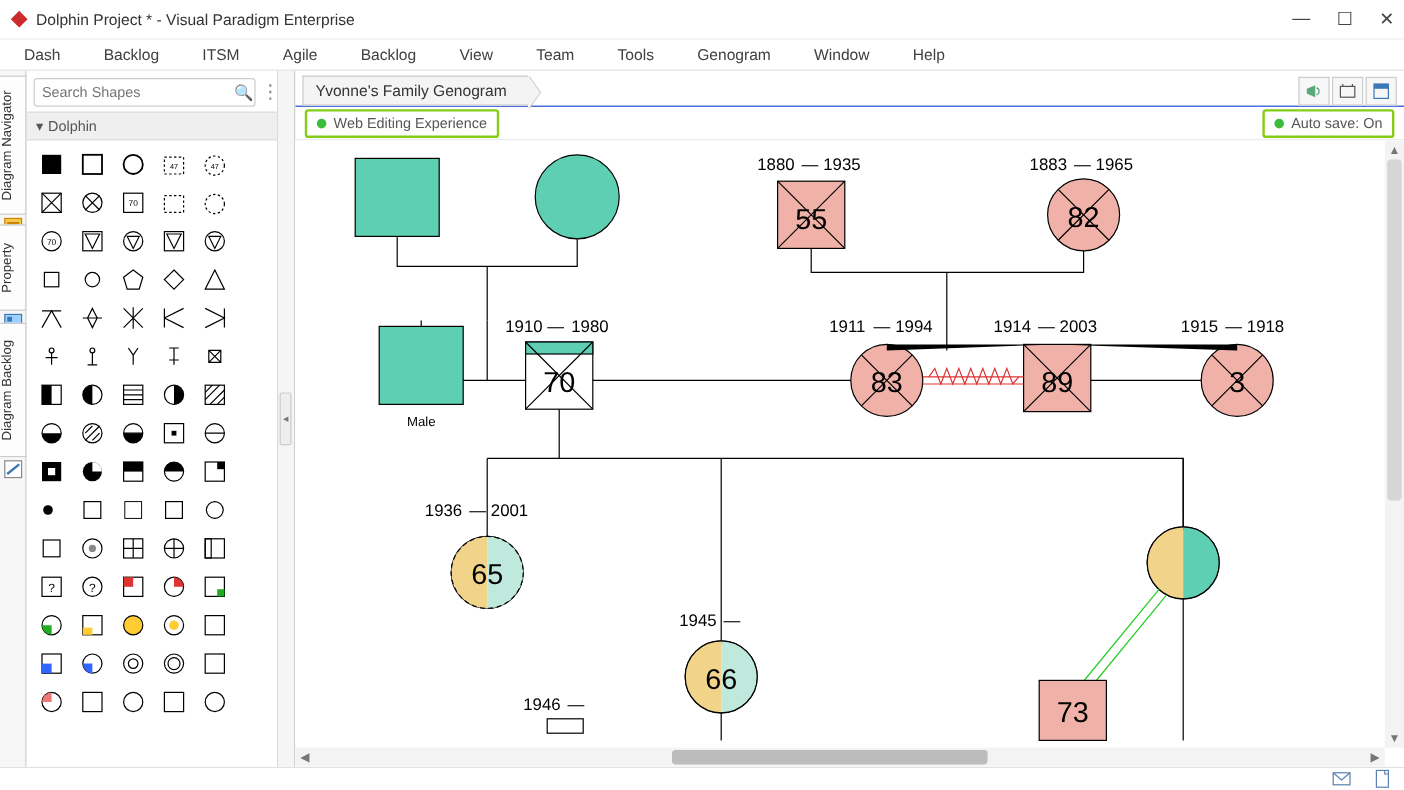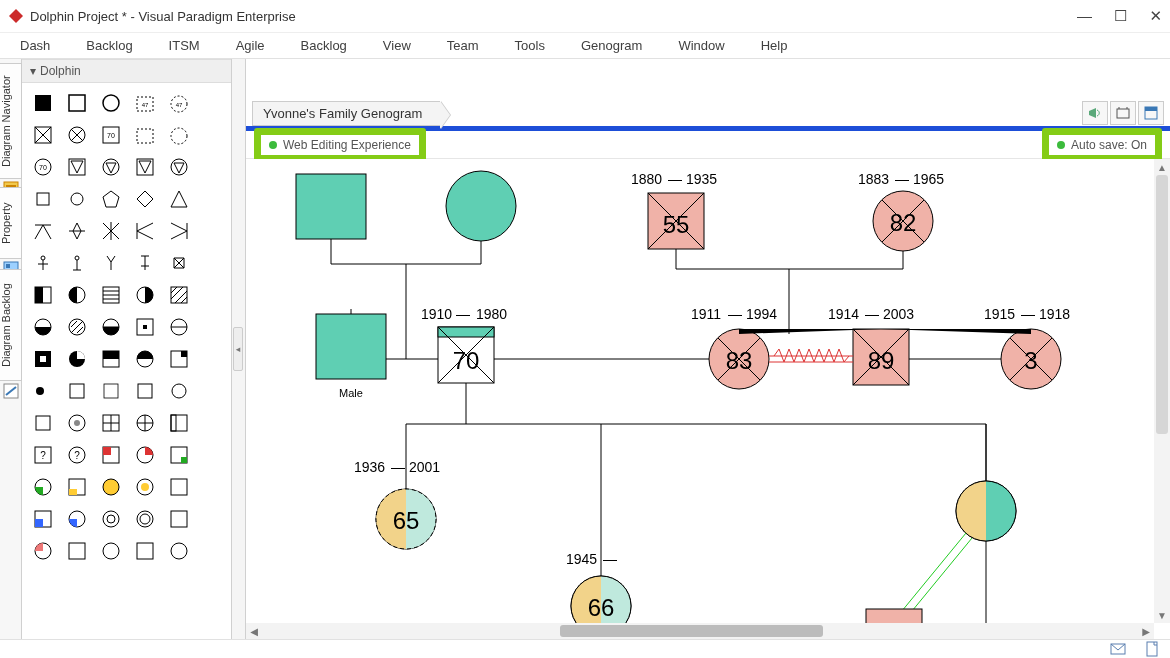--- a/index.html
+++ b/index.html
@@ -30,29 +30,29 @@
   .sp-search .more { color:#888; font-size:16px; cursor:pointer; padding:0 2px; }
   .sp-cat { background:#efefef; border-top:1px solid #ddd; border-bottom:1px solid #ddd; padding:4px 8px; font-size:12px; color:#555; display:flex; align-items:center; gap:4px; }
   .sp-grid { flex:1; overflow:hidden; padding:6px 6px; display:grid; grid-template-columns:repeat(5, 30px); grid-auto-rows:28px; gap:4px 4px; }
   .sp-cell { width:30px; height:28px; display:flex; align-items:center; justify-content:center; }
   .sp-cell svg { width:22px; height:22px; }
   
   .collapse-gutter { width:14px; background:#f5f5f5; border-right:1px solid #d0d0d0; position:relative; }
   .collapse-handle { position:absolute; top:50%; left:1px; width:10px; height:44px; transform:translateY(-50%); background:#eee; border:1px solid #ccc; border-radius:2px; display:flex; align-items:center; justify-content:center; color:#777; font-size:9px; cursor:pointer; }
   
   .canvas-area { flex:1; display:flex; flex-direction:column; min-width:0; }
-  .breadcrumb-row { height:30px; display:flex; align-items:flex-start; padding:0 6px; border-bottom:5px solid #1d4ed8;margin-top:42px; }
+  .breadcrumb-row { height:30px; display:flex; align-items:flex-end; padding:0 6px; border-bottom:1px solid #1d4ed8; }
   .crumb { position:relative; background:#f4f4f4; border:1px solid #ccc; border-right:none; padding:4px 18px 4px 10px; font-size:13px; color:#333; }
   .crumb::after { content:""; position:absolute; right:-10px; top:-1px; width:0; height:0; border-top:14px solid transparent; border-bottom:14px solid transparent; border-left:10px solid #f4f4f4; }
   .crumb::before { content:""; position:absolute; right:-11px; top:-1px; width:0; height:0; border-top:14px solid transparent; border-bottom:14px solid transparent; border-left:10px solid #ccc; }
   .br-spacer { flex:1; }
   .br-icons { display:flex; gap:2px; }
   .br-icon { width:26px; height:24px; border:1px solid #ccc; background:#f7f7f7; display:flex; align-items:center; justify-content:center; cursor:pointer; }
   .status-row { height:28px; display:flex; align-items:center; padding:0 8px; gap:8px; border-bottom:1px solid #e6e6e6; }
-  .pill { border:7px solid #84cc16; border-radius:3px; padding:3px 8px; font-size:12px; color:#555; display:flex; align-items:center; gap:6px; }
+  .pill { border:2px solid #84cc16; border-radius:3px; padding:3px 8px; font-size:12px; color:#555; display:flex; align-items:center; gap:6px; }
   .dot-green { width:8px; height:8px; border-radius:50%; background:#3cbb3c; }
   .sp-fill { flex:1; }
   .canvas-wrap { flex:1; position:relative; overflow:hidden; background:#fff; }
   .vscroll { position:absolute; right:0; top:0; bottom:16px; width:16px; background:#f3f3f3; }
   .vscroll .up, .vscroll .down { height:16px; display:flex; align-items:center; justify-content:center; color:#777; font-size:10px; }
   .vscroll .track { position:absolute; top:16px; bottom:16px; left:2px; right:2px; }
   .vscroll .thumb { position:absolute; left:0; right:0; top:0; height:60%; background:#d6d6d6; border-radius:3px; }
   .hscroll { position:absolute; left:0; right:16px; bottom:0; height:16px; background:#f3f3f3; }
   .hscroll .lft, .hscroll .rgt { width:16px; height:16px; display:flex; align-items:center; justify-content:center; color:#777; font-size:10px; float:left; }
   .hscroll .rgt { float:right; }
@@ -106,20 +106,25 @@
         <rect x="3" y="3" width="4" height="4" fill="#3a78b5"></rect>
       </svg>
     <div class="vtab vtab3"><span>Diagram Backlog</span></div>
     <svg class="vicon" style="top:324px" viewBox="0 0 16 16">
         <rect x="1" y="1" width="14" height="14" fill="#fff" stroke="#888"></rect>
         <path d="M3 12 L13 4" stroke="#3a78b5" stroke-width="2"></path>
       </svg>
   </div>
 
   <div class="shapes-panel">
+    <div class="sp-search">
+      <input type="text" placeholder="Search Shapes" style="">
+      <span class="mag">🔍</span>
+      <span class="more">⋮</span>
+    </div>
     <div class="sp-cat">
       <span>▾</span>
       <span>Dolphin</span>
     </div>
     <div class="sp-grid">
 
       <div class="sp-cell">
           <svg viewBox="0 0 22 22">
             <rect x="3" y="3" width="16" height="16" fill="#000"></rect>
           </svg>

